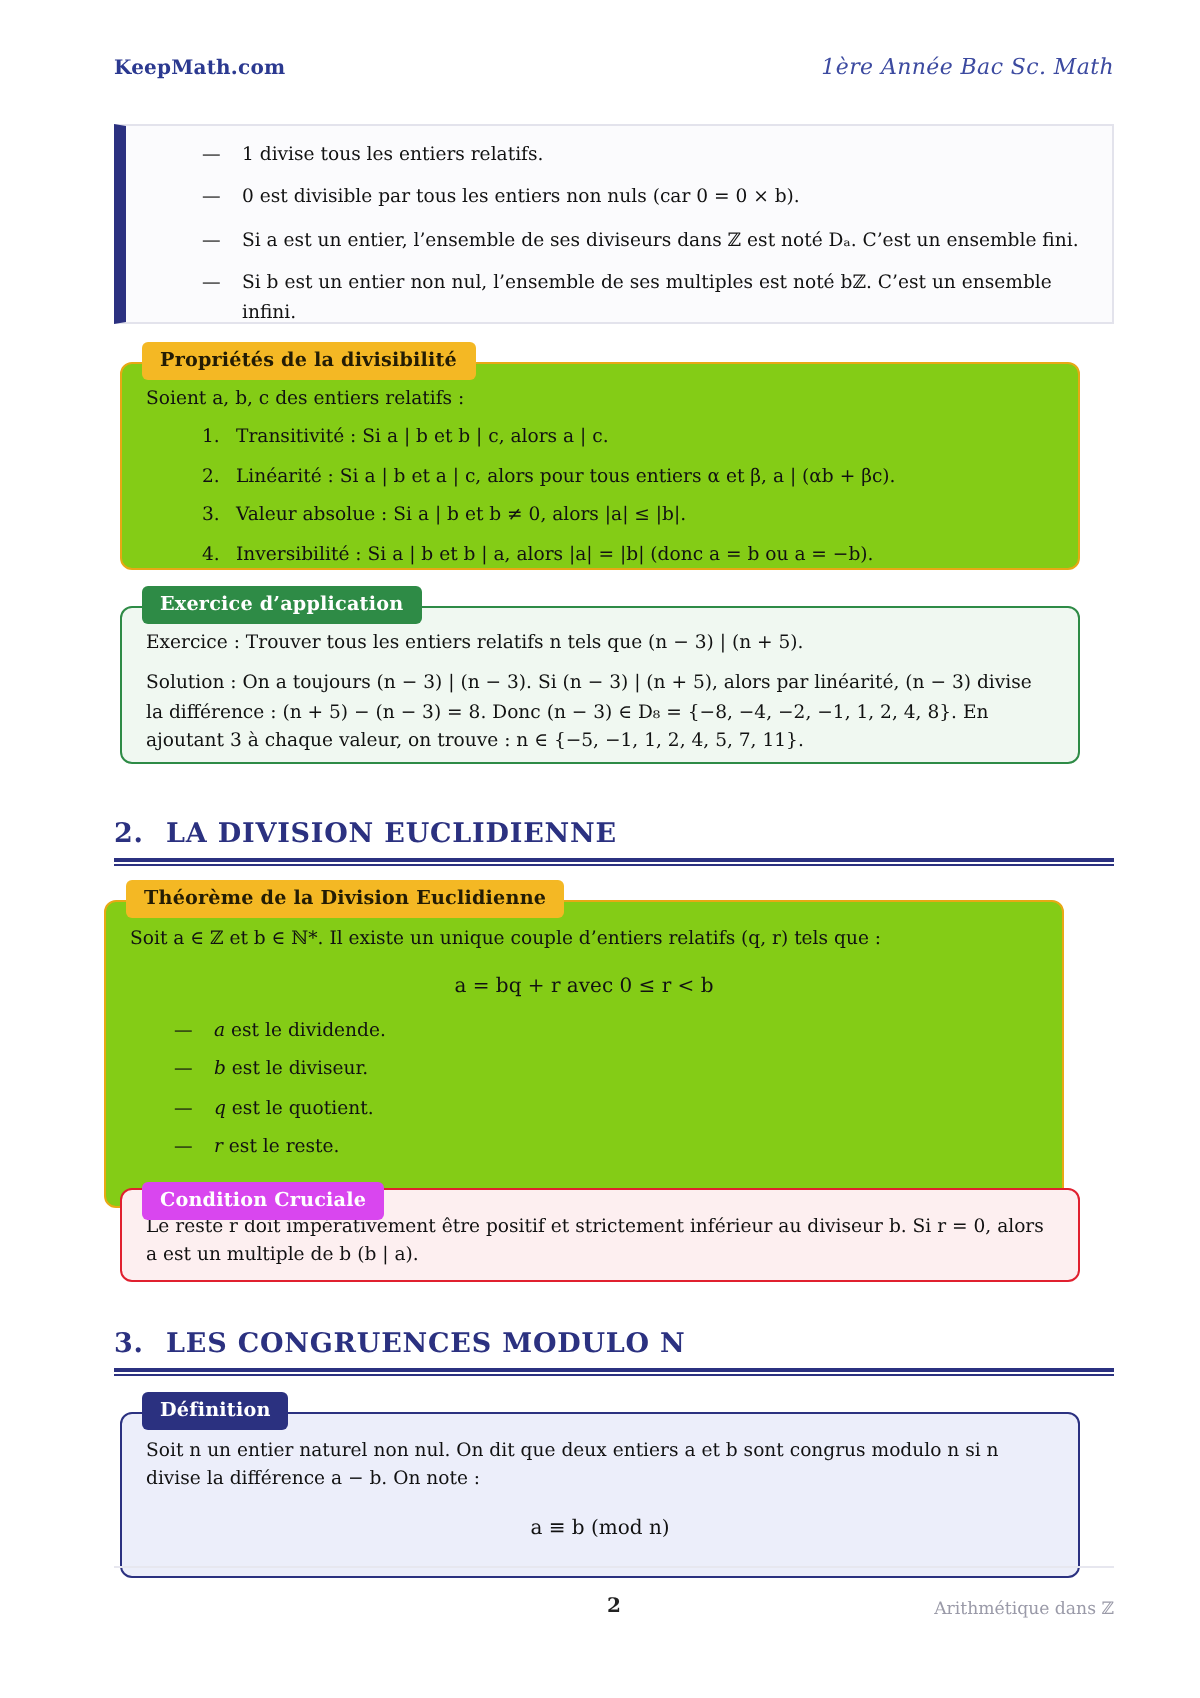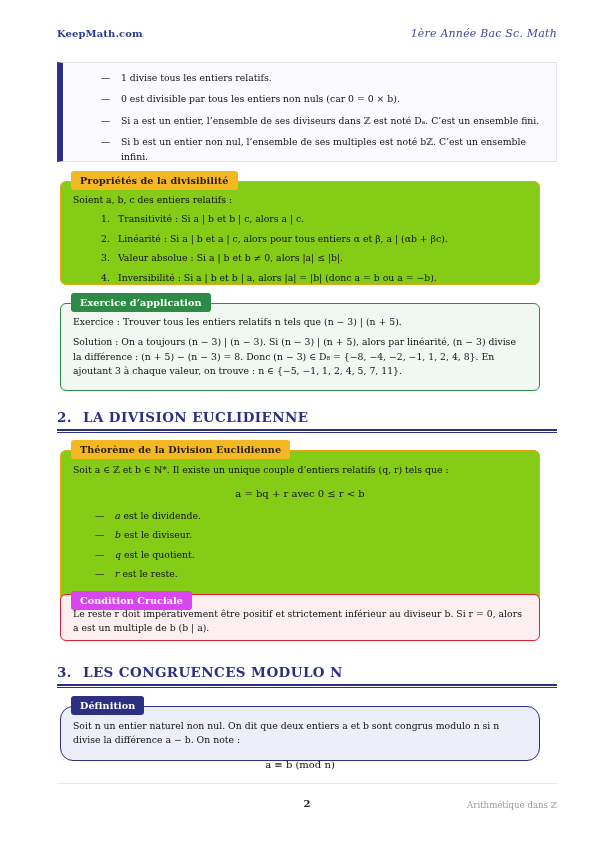--- a/index.html
+++ b/index.html
@@ -285,21 +285,21 @@
           <span>Si a | b et b ≠ 0, alors |a| ≤ |b|.</span>
         </li>
         <li>
           <b>Inversibilité</b><span>&nbsp;:</span>
           <span>Si a | b et b | a, alors |a| = |b| (donc a = b ou a = −b).</span>
         </li>
       </ol>
     </div>
   </div>
 
-  <div class="tcb box-green" style="top:303px; left:60px; width:480px; height:88px;">
+  <div class="tcb box-green" style="top:303px; left:60px; width:480px; height:79px;">
     <div class="tcb-title">Exercice d’application</div>
     <div class="tcb-body" style="padding-top:11px;">
       <p class="para">
         <b>Exercice :</b>
         <span>Trouver tous les entiers relatifs n tels que (n − 3) | (n + 5).</span>
       </p>
       <p class="para">
         <b>Solution :</b>
         <span>On a toujours (n − 3) | (n − 3). Si (n − 3) | (n + 5), alors par linéarité, (n − 3) divise la différence : (n + 5) − (n − 3) = 8. Donc (n − 3) ∈ D₈ = {−8, −4, −2, −1, 1, 2, 4, 8}. En ajoutant 3 à chaque valeur, on trouve : n ∈ {−5, −1, 1, 2, 4, 5, 7, 11}.</span>
       </p>
@@ -308,21 +308,21 @@
 
   <div class="section" style="top:409px;">
     <div class="section-line">
       <span class="section-num">2.</span>
       <span>LA DIVISION EUCLIDIENNE</span>
     </div>
     <div class="section-rule-thick"></div>
     <div class="section-rule-thin"></div>
   </div>
 
-  <div class="tcb box-amber" style="top:450px; left:60px; width:480px; height:154px;">
+  <div class="tcb box-amber" style="top:450px; left:52px; width:480px; height:154px;">
     <div class="tcb-title">Théorème de la Division Euclidienne</div>
     <div class="tcb-body" style="padding-top:12px;">
       <p class="para">Soit a ∈ ℤ et b ∈ ℕ*. Il existe un unique couple d’entiers relatifs (q, r) tels que :</p>
       <div class="displaymath">a = bq + r   avec   0 ≤ r &lt; b</div>
       <ul class="dash tight" style="margin-top:7px;">
         <li>
           <span class="mi">a</span>
           <span>est le</span>
           <b>dividende.</b>
         </li>
@@ -354,21 +354,21 @@
 
   <div class="section" style="top:664px;">
     <div class="section-line">
       <span class="section-num">3.</span>
       <span>LES CONGRUENCES MODULO N</span>
     </div>
     <div class="section-rule-thick"></div>
     <div class="section-rule-thin"></div>
   </div>
 
-  <div class="tcb box-navy" style="top:706px; left:60px; width:480px; height:55px;border-radius:13px;">
+  <div class="tcb box-navy" style="top:706px; left:60px; width:480px; height:83px;">
     <div class="tcb-title">Définition</div>
     <div class="tcb-body" style="padding-top:12px;">
       <p class="para">
         <span>Soit n un entier naturel non nul. On dit que deux entiers a et b sont </span><b>congrus modulo n</b><span> si n divise la différence a − b. On note :</span>
       </p>
       <div class="displaymath">a ≡ b   (mod n)</div>
     </div>
   </div>
 
   <div class="footer-rule"></div>

